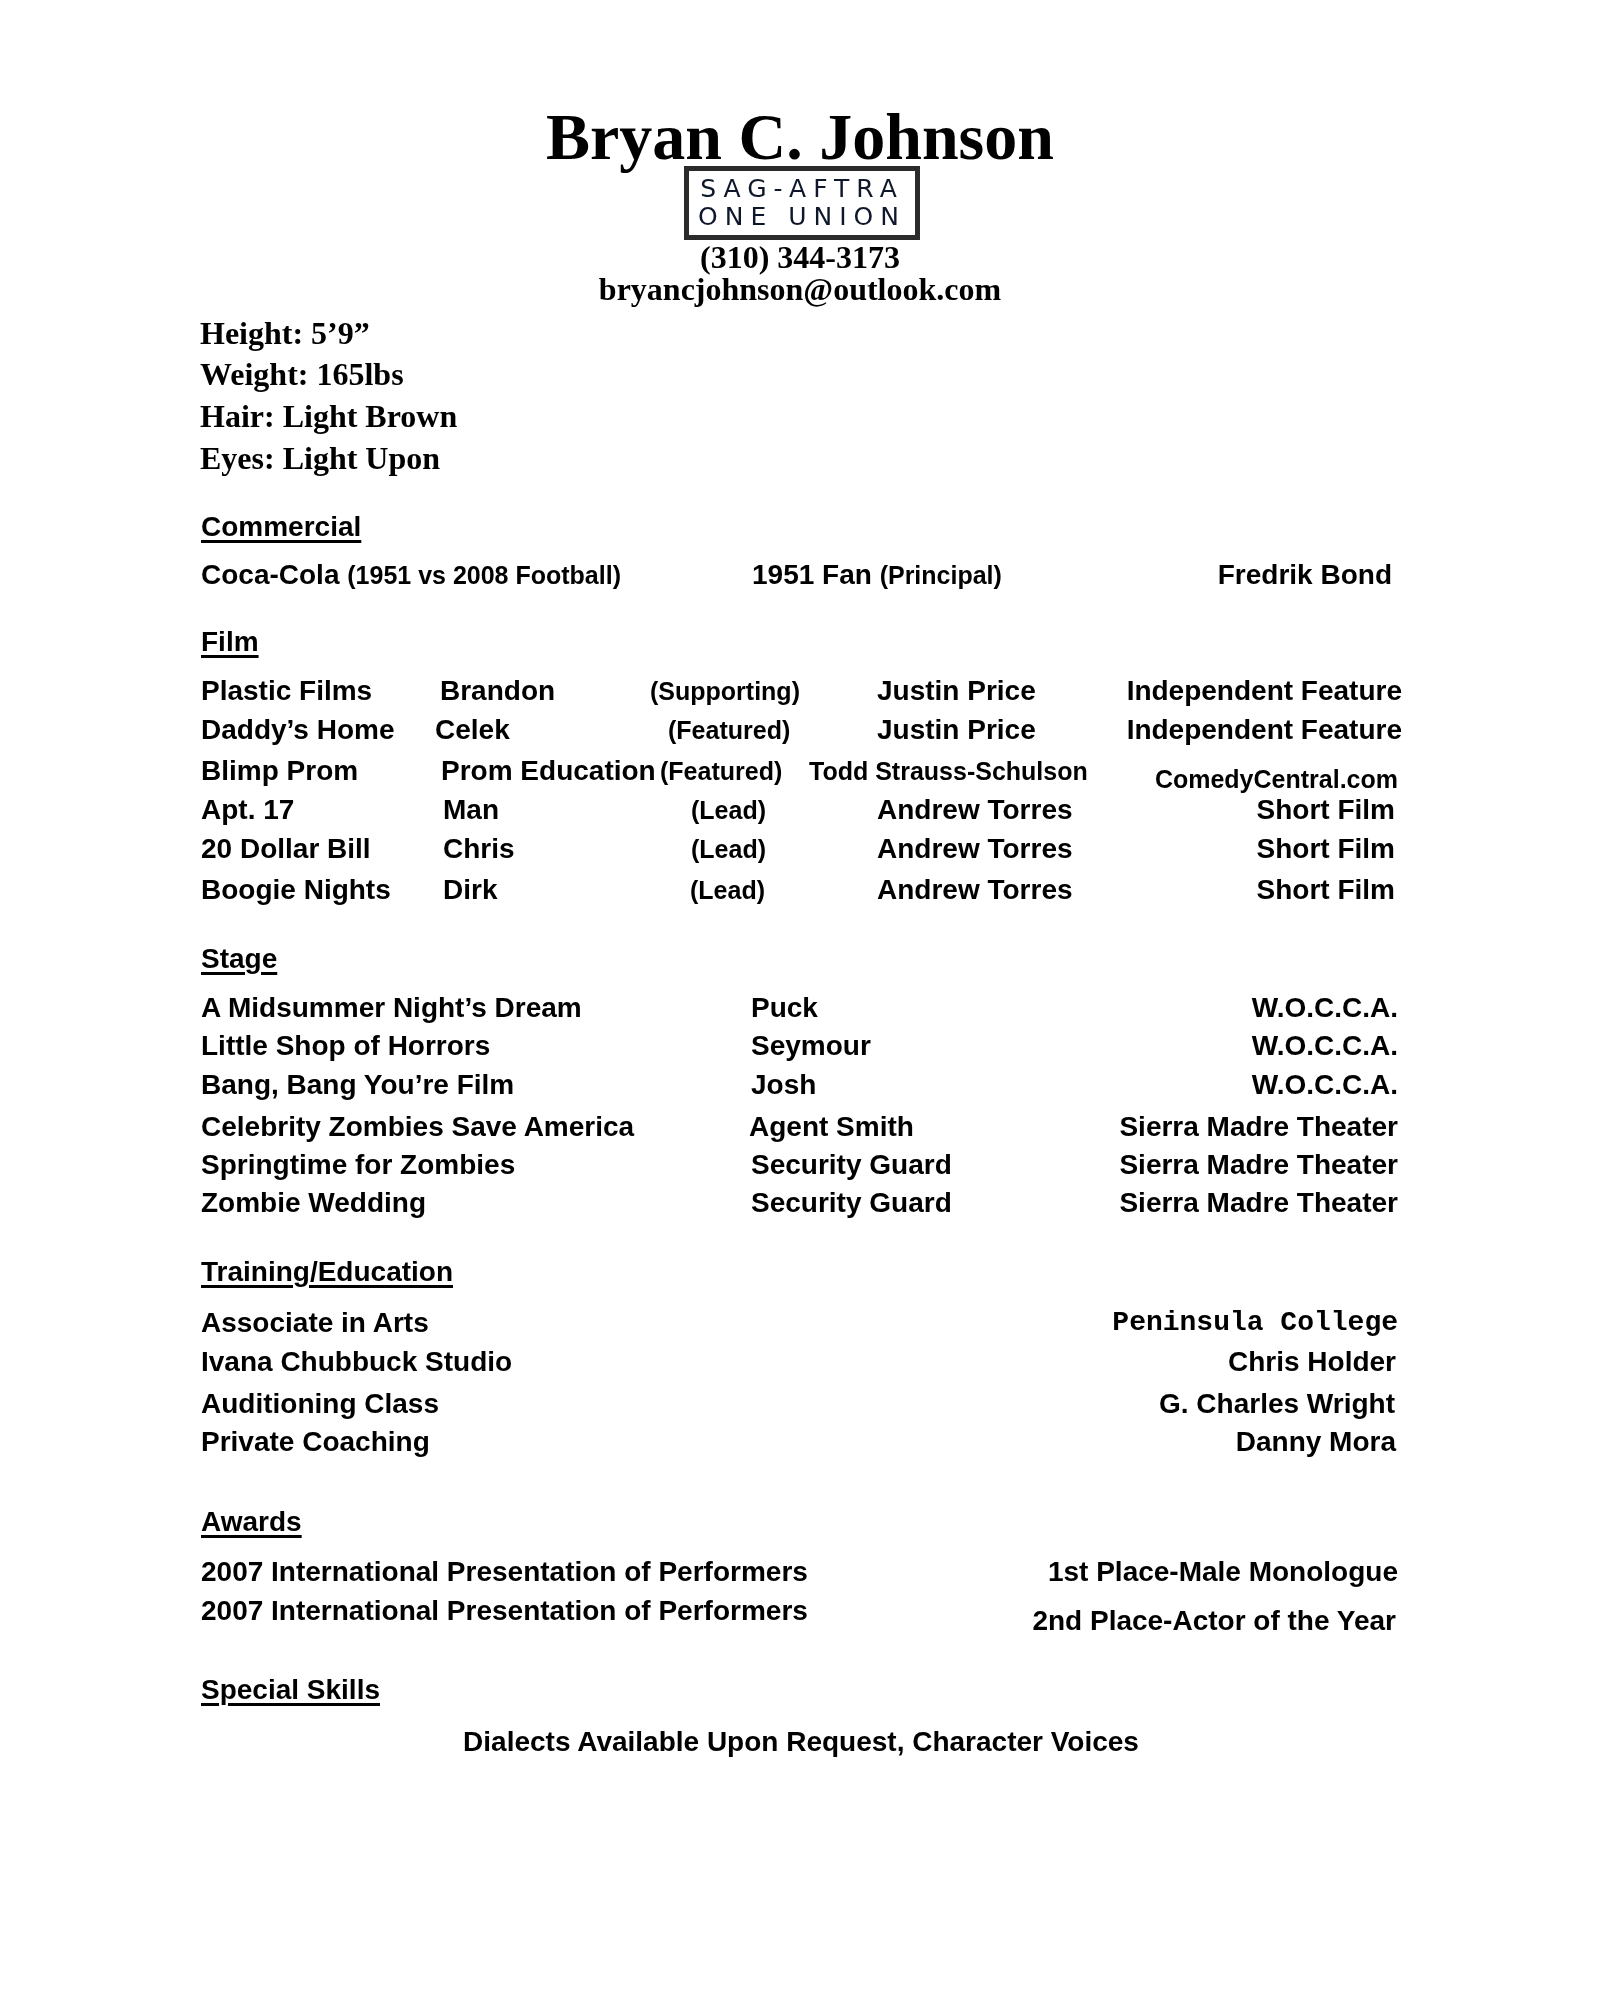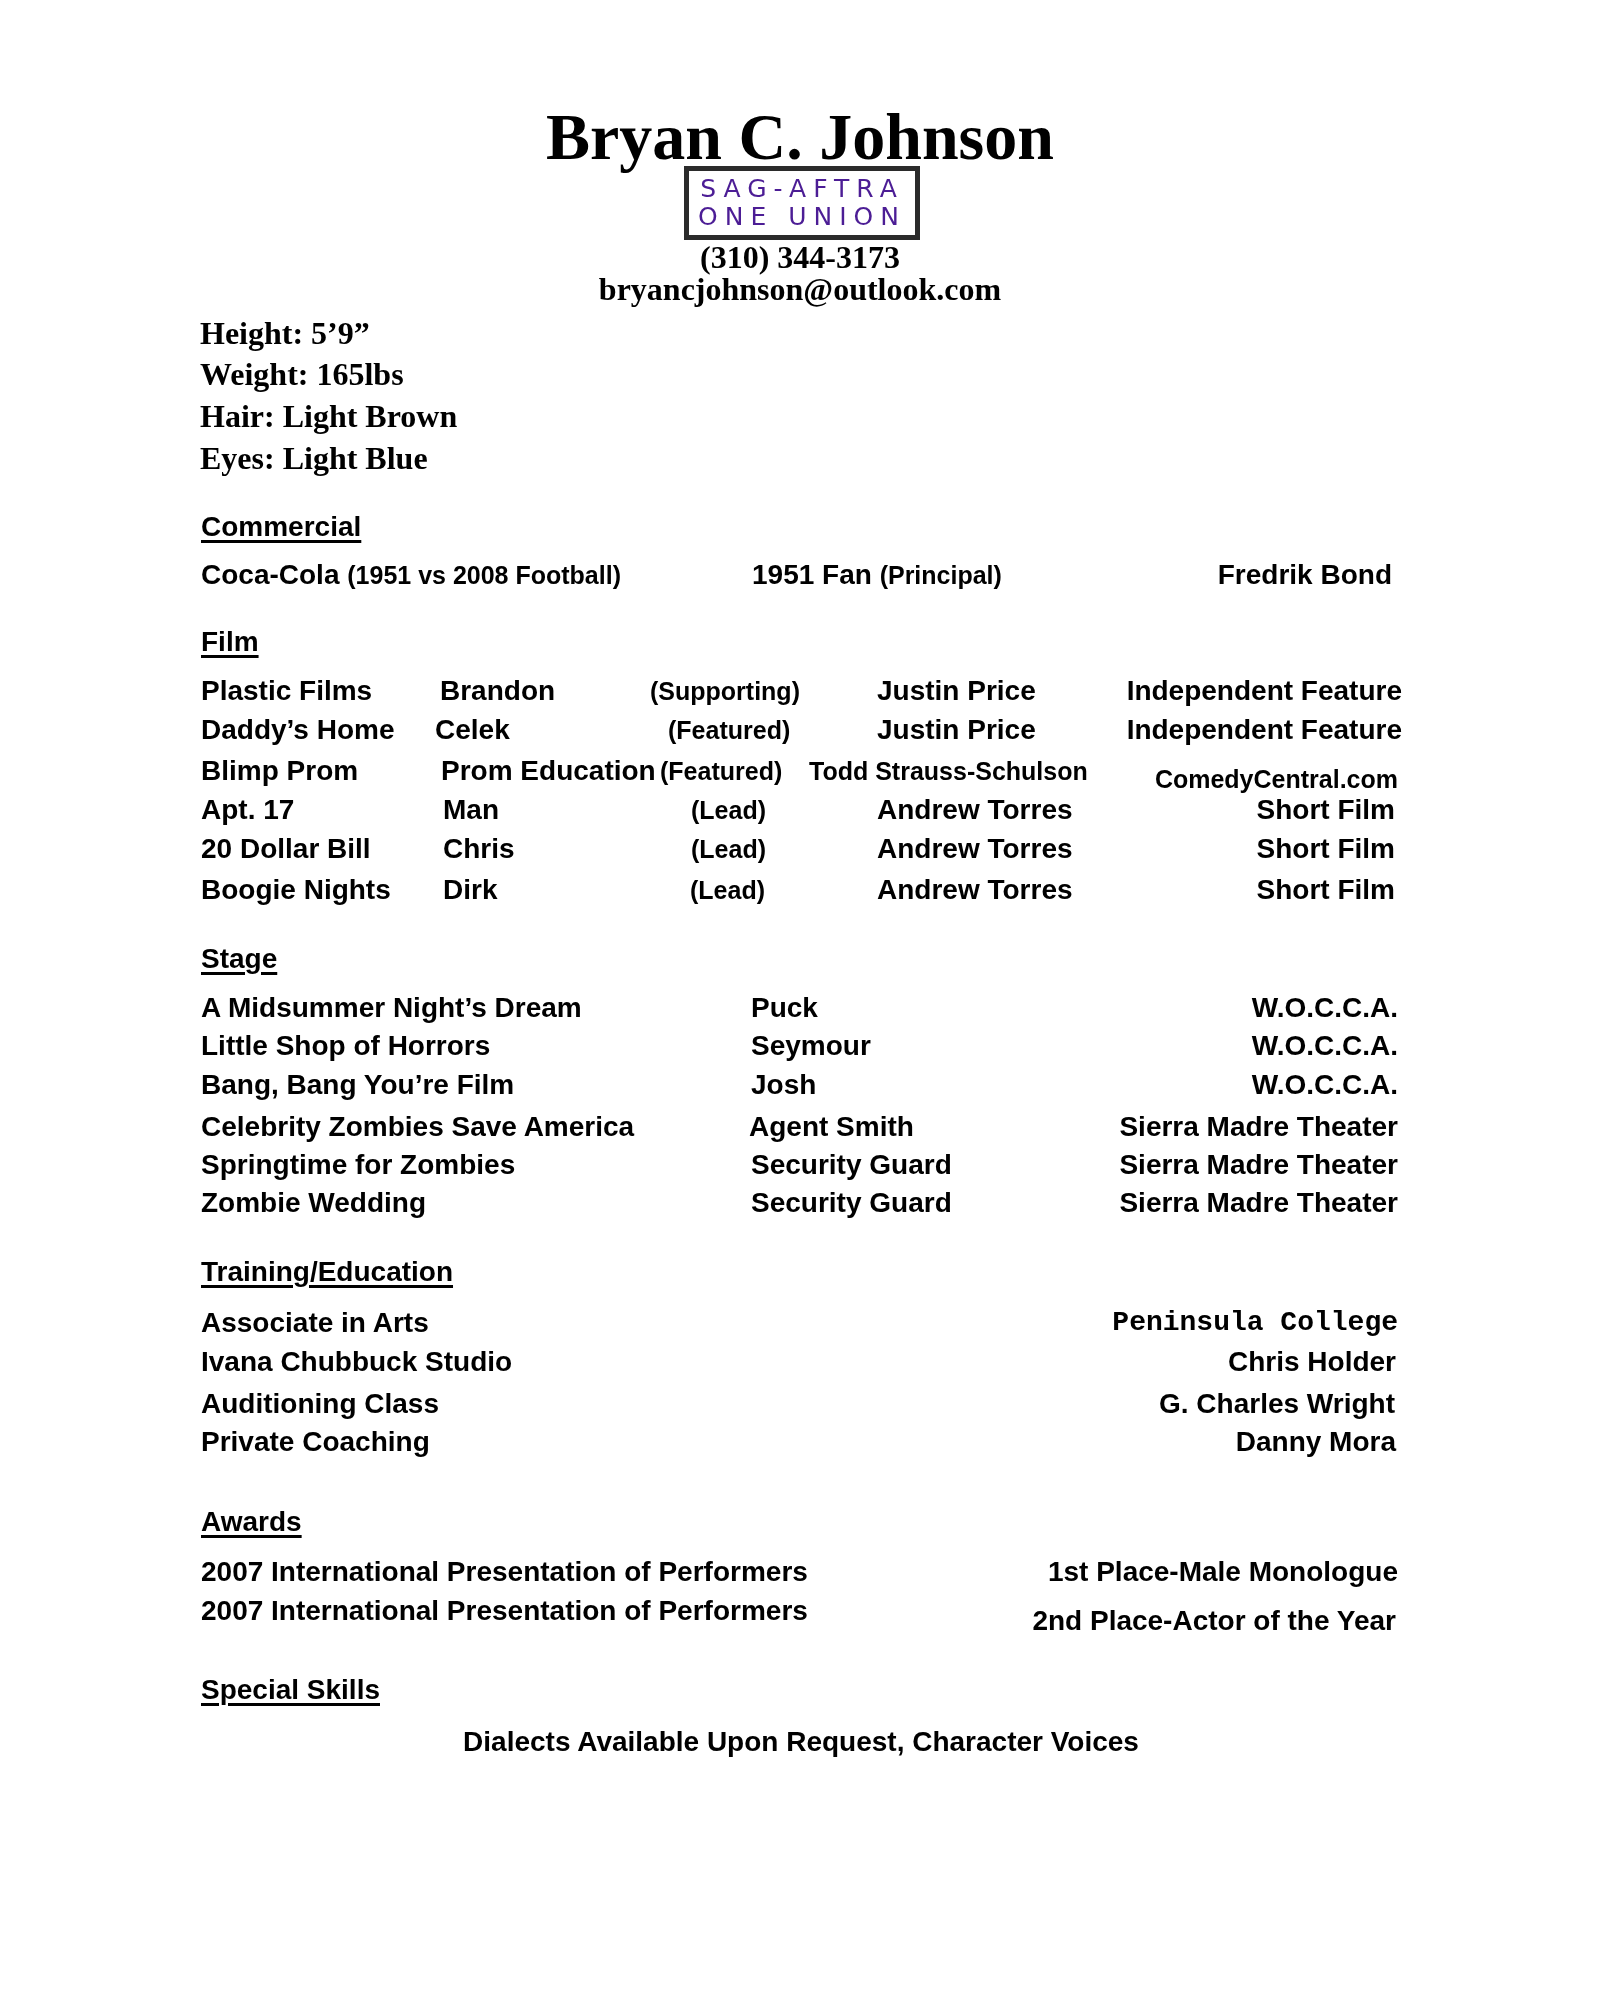--- a/index.html
+++ b/index.html
@@ -2,21 +2,21 @@
 <html><head>
 <meta charset="utf-8">
 <style>
   html, body { margin:0; padding:0; background:#ffffff; }
   body { width:1600px; height:2000px; position:relative; overflow:hidden; color:#000; }
   .abs { position:absolute; white-space:nowrap; line-height:1; }
   .serif { font-family:"Liberation Serif", "DejaVu Serif", serif; font-weight:bold; }
   .sans { font-family:"Liberation Sans", "DejaVu Sans", sans-serif; font-weight:bold; }
   .name { font-size:66px; left:0; width:1600px; text-align:center; top:104px; }
   .logo { left:684px; top:166px; width:226px; height:64px; border:5px solid #2b2b2b; }
-  .logo-line { position:absolute; left:0; width:100%; text-align:center; font-family:"DejaVu Sans", sans-serif; font-weight:normal; color:#4c1d95; font-size:25px; letter-spacing:7px; line-height:1; }
+  .logo-line { position:absolute; left:0; width:100%; text-align:center; font-family:"DejaVu Sans", sans-serif; font-weight:normal; color:#0f172a; font-size:25px; letter-spacing:7px; line-height:1; }
   .logo-line.l1 { top:5px; }
   .logo-line.l2 { top:33px; }
   .contact { font-size:32px; left:0; width:1600px; text-align:center; }
   .stat { font-size:32px; left:200px; }
   .heading { font-size:28px; left:201px; text-decoration:underline; text-decoration-thickness:3px; text-underline-offset:4px; }
   .cell { font-size:28px; }
   .small { font-size:25px; }
   .right { text-align:right; }
 </style>
 </head>
@@ -27,21 +27,21 @@
   <div class="logo-line l1">SAG-AFTRA</div>
   <div class="logo-line l2">ONE UNION</div>
 </div>
 <div class="abs serif contact" style="top:241px;">(310) 344-3173</div>
 <div class="abs serif contact" style="top:273px;">bryancjohnson@outlook.com</div>
 
 <div>
   <div class="abs serif stat" style="top:317px;"><span>Height:</span> <span>5’9”</span></div>
   <div class="abs serif stat" style="top:358px;"><span>Weight:</span> <span>165lbs</span></div>
   <div class="abs serif stat" style="top:400px;"><span>Hair:</span> <span>Light Brown</span></div>
-  <div class="abs serif stat" style="top:442px;"><span>Eyes:</span> <span>Light Blue</span></div>
+  <div class="abs serif stat" style="top:442px;"><span>Eyes:</span> <span>Light Upon</span></div>
 </div>
 
 <div class="abs sans heading" style="top:513px;">Commercial</div>
 <div>
   <div class="abs sans cell" style="top:561px; left:201px;"><span>Coca-Cola</span> <span class="small">(1951 vs 2008 Football)</span></div>
   <div class="abs sans cell" style="top:561px; left:752px;"><span>1951 Fan</span> <span class="small">(Principal)</span></div>
   <div class="abs sans cell right" style="top:561px; left:1100px; width:292px;">Fredrik Bond</div>
 </div>
 
 <div class="abs sans heading" style="top:628px;text-align:center;">Film</div>

